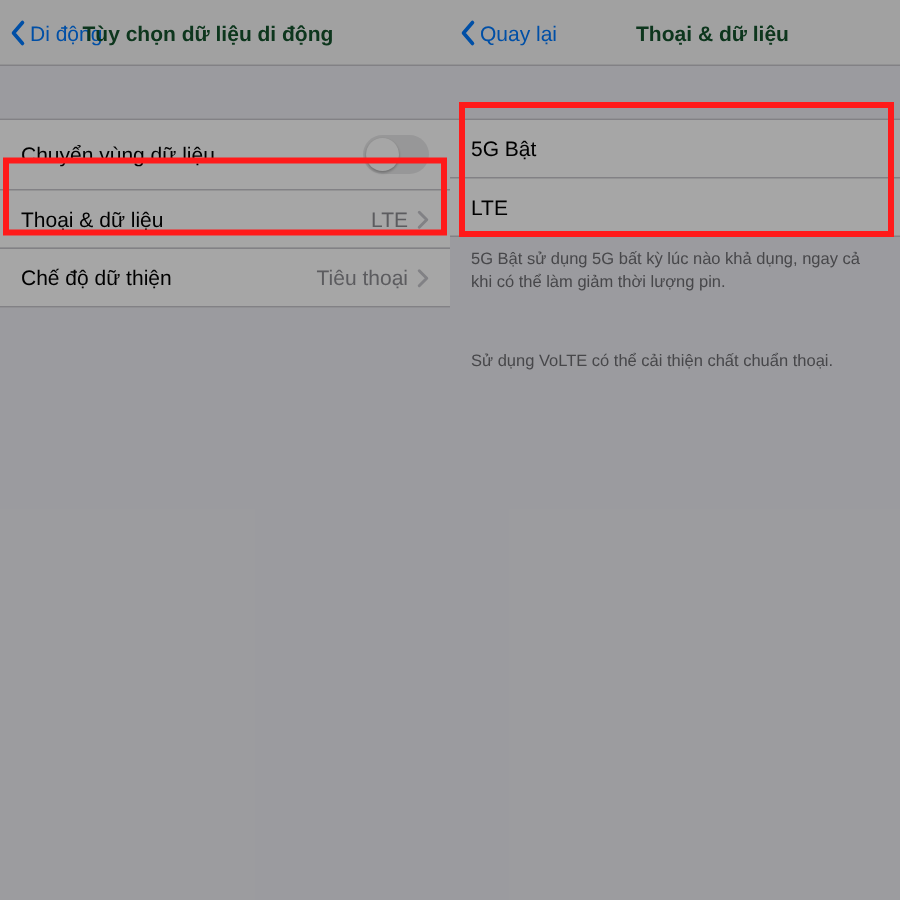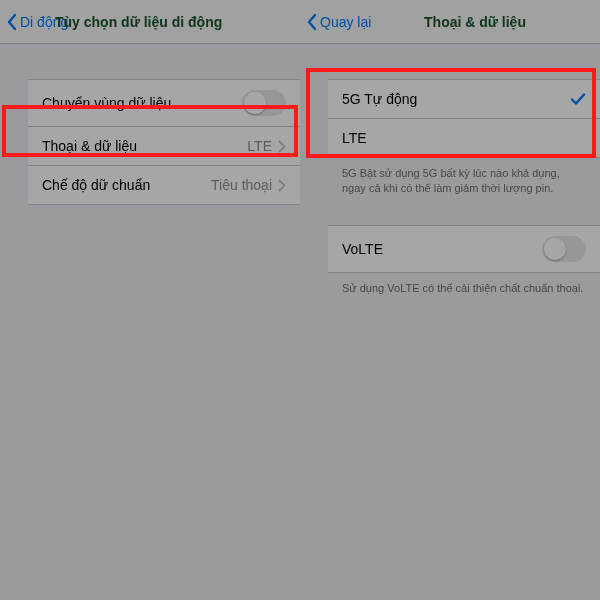--- a/index.html
+++ b/index.html
@@ -59,21 +59,20 @@
   }
   .panel-right .nav-title { left: 60px; right: 10px; text-align: center; }
   .panel-left .nav-title { left: 55px; right: 4px; text-align: left; }
   .chev-left {
     display: inline-block;
   }
   .chev-left svg { display:block; }
   .content {
     flex: 1;
     overflow: hidden;
-    margin-left: 28px;
   }
   .spacer { height: 36px; }
   .cell {
     background: #fff;
     border-top: 1px solid #c8c7cc;
     border-bottom: 1px solid #c8c7cc;
     min-height: 40px;
     padding: 10px 14px;
     display: flex;
     align-items: center;
@@ -139,21 +138,21 @@
         <span class="label">Thoại &amp; dữ liệu</span>
         <span class="value">LTE</span>
         <span class="chev-right">
           <svg width="8" height="13" viewBox="0 0 8 13">
               <polyline points="1.5,1.5 6.5,6.5 1.5,11.5" fill="none" stroke="#c7c7cc" stroke-width="2" stroke-linecap="round" stroke-linejoin="round"></polyline>
             </svg>
         </span>
       </div>
 
       <div class="cell">
-        <span class="label">Chế độ dữ chuẩn</span>
+        <span class="label">Chế độ dữ thiện</span>
         <span class="value">Tiêu thoại</span>
         <span class="chev-right">
           <svg width="8" height="13" viewBox="0 0 8 13">
               <polyline points="1.5,1.5 6.5,6.5 1.5,11.5" fill="none" stroke="#c7c7cc" stroke-width="2" stroke-linecap="round" stroke-linejoin="round"></polyline>
             </svg>
         </span>
       </div>
     </div>
   </div>
 
@@ -167,39 +166,30 @@
         </span>
         <span>Quay lại</span>
       </div>
       <div class="nav-title">Thoại &amp; dữ liệu</div>
     </div>
 
     <div class="content">
       <div class="spacer"></div>
 
       <div class="cell">
-        <span class="label">5G Tự động</span>
-        <span class="checkmark">
-          <svg width="16" height="14" viewBox="0 0 16 14">
-              <polyline points="2,7.5 6,11.5 14,2.5" fill="none" stroke="#007aff" stroke-width="2.4" stroke-linecap="round" stroke-linejoin="round"></polyline>
-            </svg>
-        </span>
+        <span class="label">5G Bật</span>
       </div>
       <div class="cell">
         <span class="label">LTE</span>
       </div>
 
       <div class="footer-text">5G Bật sử dụng 5G bất kỳ lúc nào khả dụng, ngay cả khi có thể làm giảm thời lượng pin.</div>
 
       <div class="group-gap"></div>
 
-      <div class="cell">
-        <span class="label">VoLTE</span>
-        <div class="toggle"></div>
-      </div>
 
       <div class="footer-text">Sử dụng VoLTE có thể cải thiện chất chuẩn thoại.</div>
     </div>
   </div>
 </div>
 
 <div class="dim-overlay"></div>
 
 <div class="highlight-box" style="left:2px; top:105px; width:296px; height:52px;"></div>
 <div class="highlight-box" style="left:306px; top:68px; width:290px; height:90px;"></div>

